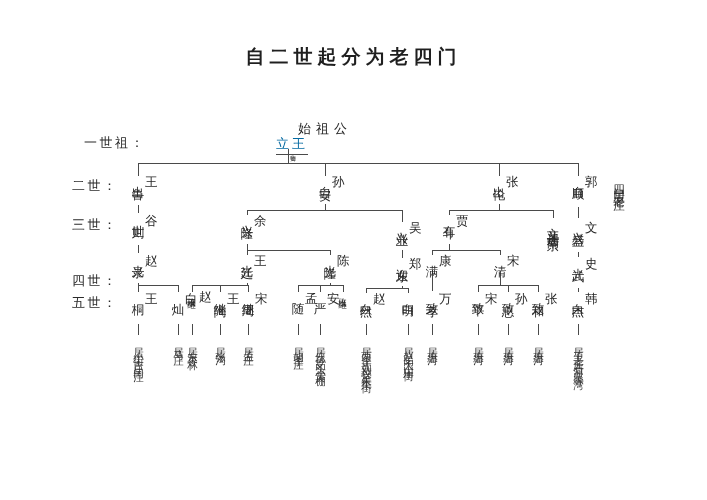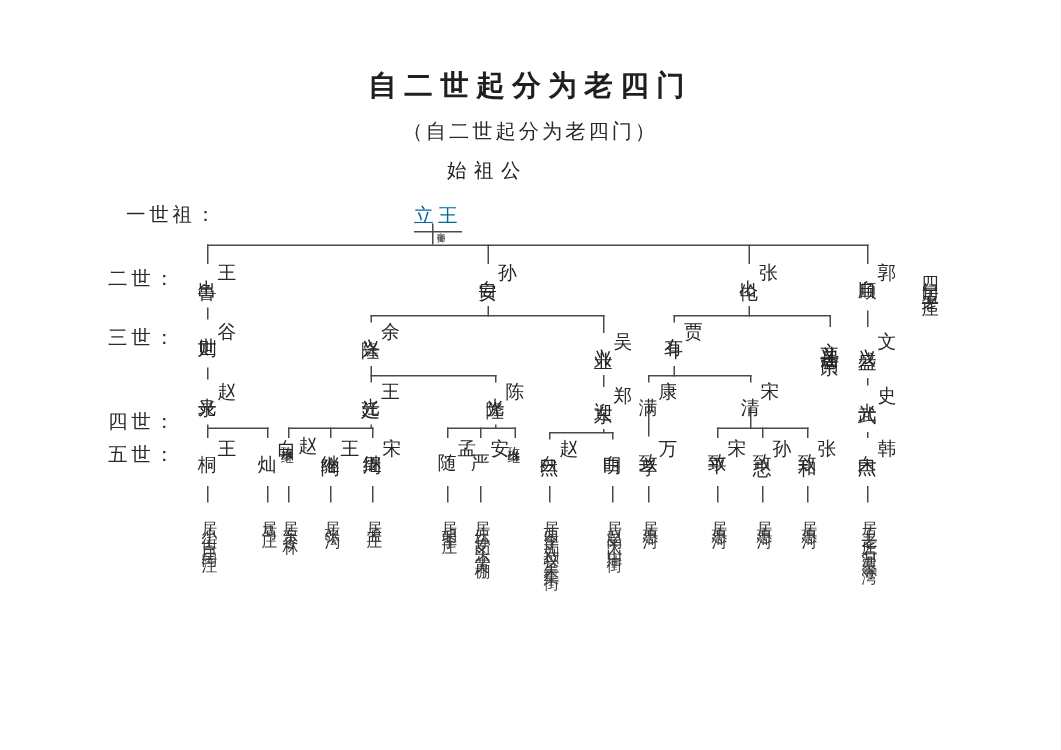--- a/index.html
+++ b/index.html
@@ -22,29 +22,28 @@
   .spouse{position:absolute;left:14px;top:-2px;font-size:12.5px;color:#262626;white-space:nowrap;}
   .vnote{position:absolute;width:14px;writing-mode:vertical-rl;text-orientation:upright;font-size:10.5px;letter-spacing:4px;line-height:14px;color:#333;text-align:center;}
   #branch4-label{position:absolute;writing-mode:vertical-rl;text-orientation:upright;font-size:11.5px;letter-spacing:3px;line-height:14px;color:#2a2a2a;}
   .line{position:absolute;background:#4a4a4a;}
 </style>
 </head>
 <body>
 
 <div id="canvas">
   <div class="abs" id="title">自二世起分为老四门</div>
-  <div class="abs" id="subtitle">（自二世起分为老四门）</div>
 
   <div class="abs genlabel" style="left:84px;top:134px">一世祖：</div>
   <div class="abs genlabel" style="left:72px;top:177px">二世：</div>
   <div class="abs genlabel" style="left:72px;top:216px">三世：</div>
   <div class="abs genlabel" style="left:72px;top:272px">四世：</div>
   <div class="abs genlabel" style="left:72px;top:294px">五世：</div>
 
-  <div class="abs" id="ancestor-heading" style="left:298px;top:105px">始祖公</div>
+  <div class="abs" id="ancestor-heading" style="left:298px;top:120px">始祖公</div>
   <div class="abs" id="ancestor-name" style="left:276px;top:135px">立王</div>
   <div class="abs" id="ancestor-note" style="left:290px;top:150px">字位卿</div>
 
   <div id="branch4-label" style="left:612px;top:175px">四门居王老庄</div>
 
   <div class="abs" id="tree" style="left:0;top:0;width:707px;height:500px">
       <div class="line" style="left: 288px; top: 149px; width: 1px; height: 14px;"></div>
       <div class="line" style="left: 138px; top: 163px; width: 441px; height: 1px;"></div>
       <div class="line" style="left: 138px; top: 163px; width: 1px; height: 13px;"></div>
       <div class="line" style="left: 325px; top: 163px; width: 1px; height: 13px;"></div>

